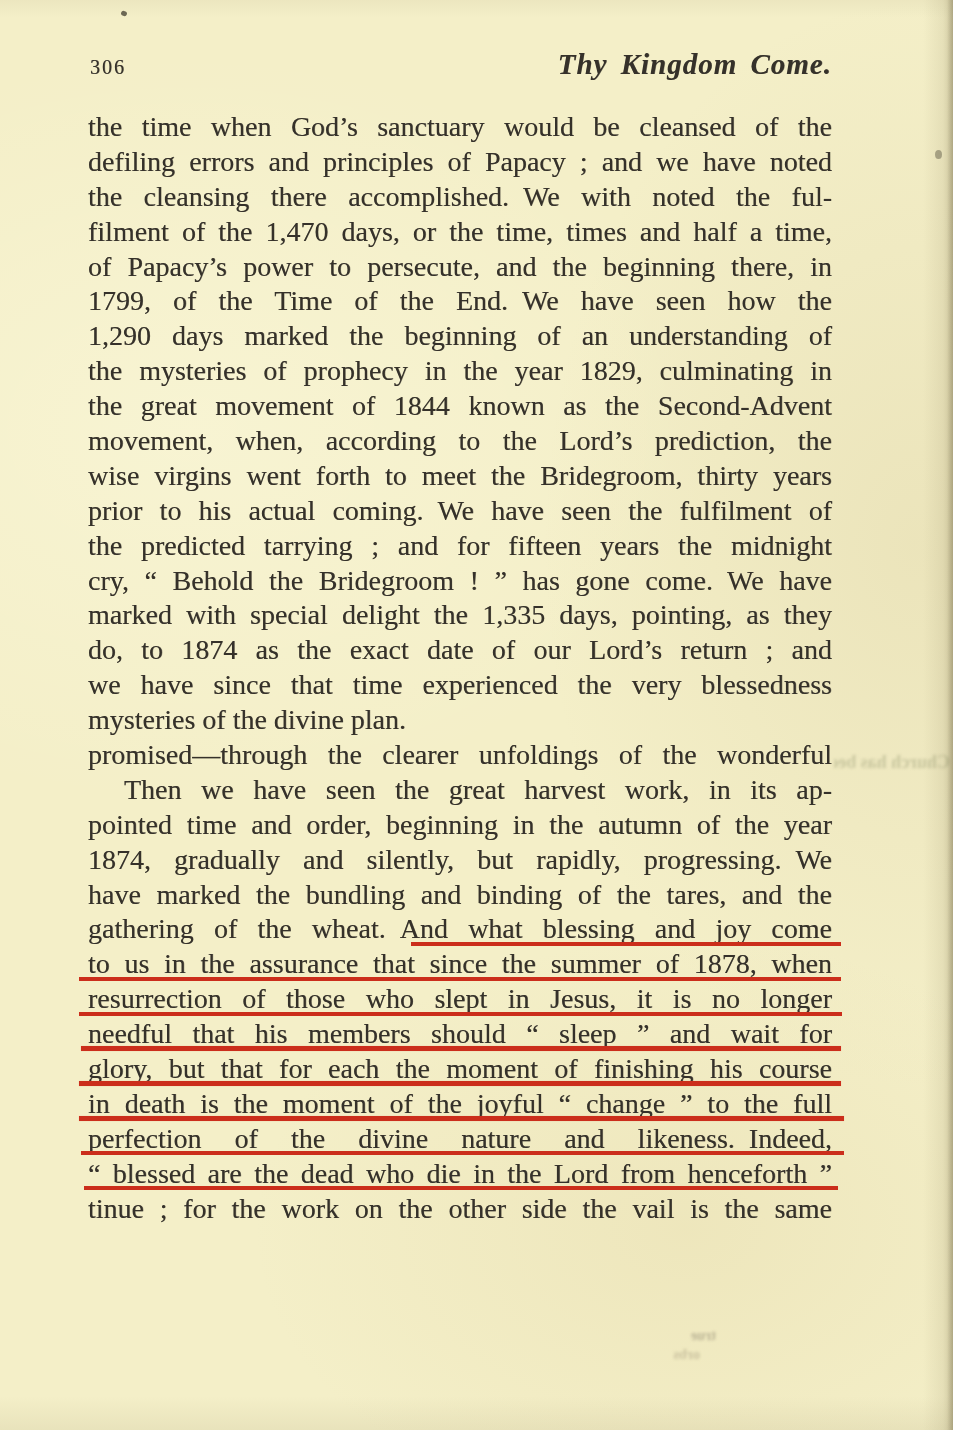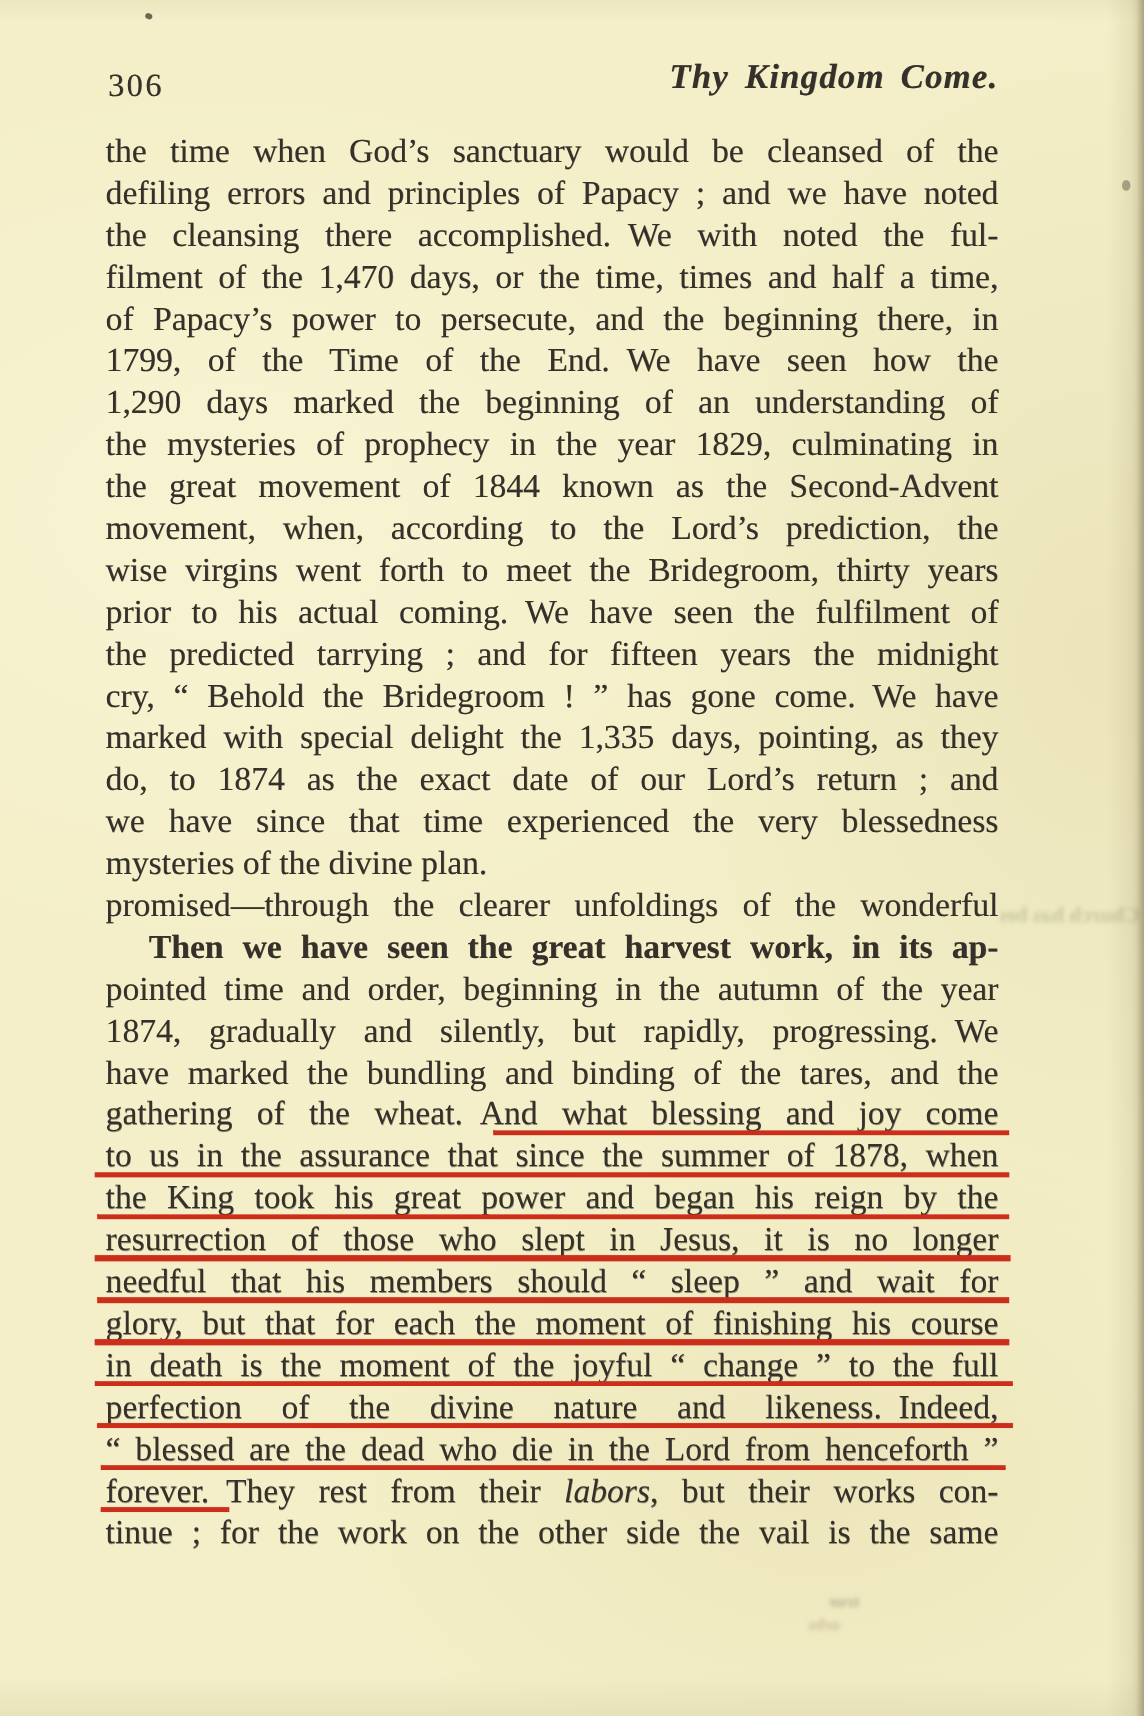--- a/index.html
+++ b/index.html
@@ -19,41 +19,41 @@
     font-family:"Liberation Serif", serif;
     color:#35312a;
   }
   .edge-right {
     position:absolute; right:0; top:0; bottom:0; width:6px;
     background:linear-gradient(to right, rgba(0,0,0,0), rgba(105,97,68,.30));
   }
   .header { position:absolute; top:48px; left:88px; width:744px; height:42px; }
   .pagenum {
     position:absolute; left:2px; top:8px;
-    font-size:27px; letter-spacing:2px;
+    font-size:20px; letter-spacing:2px;
     text-shadow:.4px .4px .3px rgba(53,49,42,.55);
     text-align:center;
   }
   .title {
     text-align:right;
     font-style:italic; font-weight:bold;
     font-size:29px; letter-spacing:1px; word-spacing:5px;
     text-shadow:.4px .4px .3px rgba(53,49,42,.5);
   }
   .text-block {
     position:absolute; left:88px; top:110px; width:744px;
     font-size:28px; line-height:34.9px;
     text-shadow:.35px .35px .3px rgba(53,49,42,.5);
   }
   .line {
     position:relative; height:34.9px;
     text-align:justify; text-align-last:justify;
   }
   .line.pend { text-align-last:left; }
-  .line.indent { text-indent:36px;font-weight:bold; }
+  .line.indent { text-indent:36px; }
   .redline {
     position:absolute; height:4.3px; bottom:1.3px;
     background:#cb2e1b;
     box-shadow:0 0 .6px rgba(203,46,27,.7);
     text-shadow:none;
   }
   .speck { position:absolute; background:#55503f; border-radius:50%; }
   .speck-top { left:121px; top:11px; width:6px; height:5px; transform:rotate(20deg); opacity:.85; }
   .speck-right { left:935px; top:150px; width:7px; height:9px; opacity:.45; }
   .ghost { position:absolute; filter:blur(1.6px); transform:scaleX(-1); color:rgba(125,130,92,.33);
@@ -96,25 +96,23 @@
       <div class="line">do, to 1874 as the exact date of our Lord’s return ; and</div>
       <div class="line">we have since that time experienced the very blessedness</div>
       <div class="line pend">mysteries of the divine plan.</div>
       <div class="line">promised—through the clearer unfoldings of the wonderful</div>
       <div class="line indent">Then we have seen the great harvest work, in its ap-</div>
       <div class="line">pointed time and order, beginning in the autumn of the year</div>
       <div class="line">1874, gradually and silently, but rapidly, progressing. We</div>
       <div class="line">have marked the bundling and binding of the tares, and the</div>
       <div class="line">gathering of the wheat. And what blessing and joy come<span class="redline" style="left: 43.4%; width: 57.8%;"></span></div>
       <div class="line">to us in the assurance that since the summer of 1878, when<span class="redline" style="left: -1.2%; width: 102.4%;"></span></div>
-      <div class="line">the King took his great power and began his reign by the<span class="redline" style="left: -1%; width: 102.2%;"></span></div>
       <div class="line">resurrection of those who slept in Jesus, it is no longer<span class="redline" style="left: -1.2%; width: 102.6%;"></span></div>
       <div class="line">needful that his members should “ sleep ” and wait for<span class="redline" style="left: -1%; width: 102.2%;"></span></div>
       <div class="line">glory, but that for each the moment of finishing his course<span class="redline" style="left: -1.2%; width: 102.4%;"></span></div>
       <div class="line">in death is the moment of the joyful “ change ” to the full<span class="redline" style="left: -1.2%; width: 102.8%;"></span></div>
       <div class="line">perfection of the divine nature and likeness. Indeed,<span class="redline" style="left: -1%; width: 102.6%;"></span></div>
       <div class="line">“ blessed are the dead who die in the Lord from henceforth ”<span class="redline" style="left: -0.6%; width: 101.4%;"></span></div>
-      <div class="line">forever. They rest from their <i>labors</i>, but their works con-<span class="redline" style="left: -0.6%; width: 14.4%;"></span></div>
       <div class="line">tinue ; for the work on the other side the vail is the same</div>
     </div>
 
   <div class="edge-right"></div>
 </div>
 
 </body></html>

